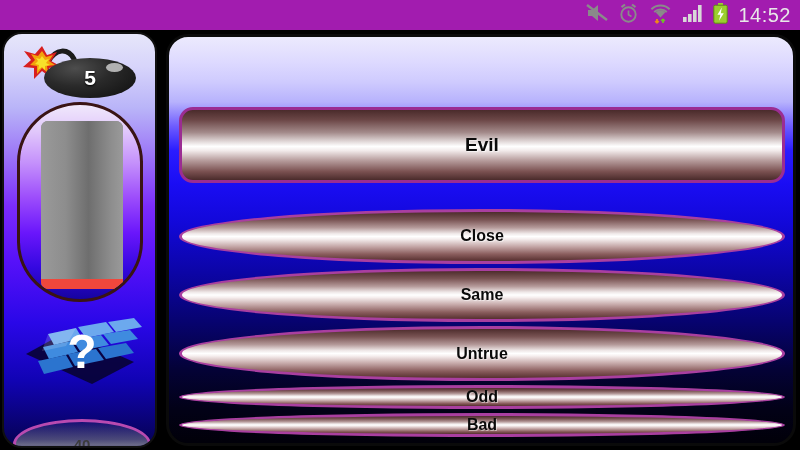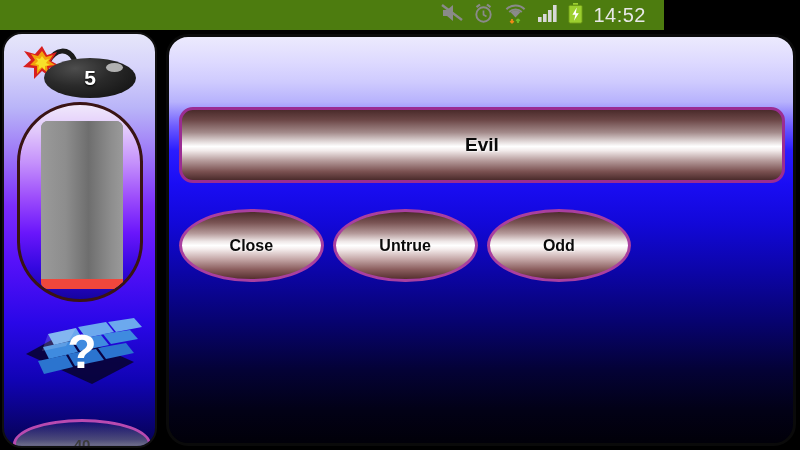--- a/index.html
+++ b/index.html
@@ -20,28 +20,28 @@
     position: relative;
     width: 800px;
     height: 450px;
     background: #000000;
   }
 
   
   #statusbar {
     position: absolute;
     left: 0; top: 0;
-    width: 664px;
+    width: 800px;
     height: 30px;
-    background: #4d7c0f;
+    background: #a21caf;
     display: flex;
     align-items: center;
     justify-content: flex-end;
     box-sizing: border-box;
-    padding-right: 18px;
+    padding-right: 9px;
   }
   #statusbar .sb-icons {
     display: flex;
     align-items: center;
     gap: 10px;
     height: 30px;
   }
   #statusbar .ic { display: block; }
   #sb-clock {
     color: #e8e8e8;
@@ -226,21 +226,21 @@
     font-weight: bold;
     text-shadow: 1px 1px 0 rgba(255,255,255,0.55);
   }
 
   
   #answers {
     position: absolute;
     left: 10px; top: 172px;
     width: 606px; height: 228px;
     display: grid;
-    grid-template-columns: repeat(4, 1fr);
+    grid-template-columns: repeat(1, 1fr);
     grid-template-rows: repeat(3, 1fr);
     column-gap: 9px;
     row-gap: 4px;
   }
   .answer {
     position: relative;
     border-radius: 50%;
     border: 3px solid #a93fa0;
     box-sizing: border-box;
     background: linear-gradient(to bottom,
@@ -394,22 +394,28 @@
 
     <div id="prompt">
       <span id="prompt-text">Evil</span>
     </div>
 
     <div id="answers">
       <div class="answer">
         <span class="answer-label">Close</span>
       </div>
       <div class="answer">
+        <span class="answer-label">Same</span>
+      </div>
+      <div class="answer">
         <span class="answer-label">Untrue</span>
       </div>
       <div class="answer">
         <span class="answer-label">Odd</span>
       </div>
+      <div class="answer">
+        <span class="answer-label">Bad</span>
+      </div>
     </div>
 
   </div>
 
 </div>
 
 </body></html>

